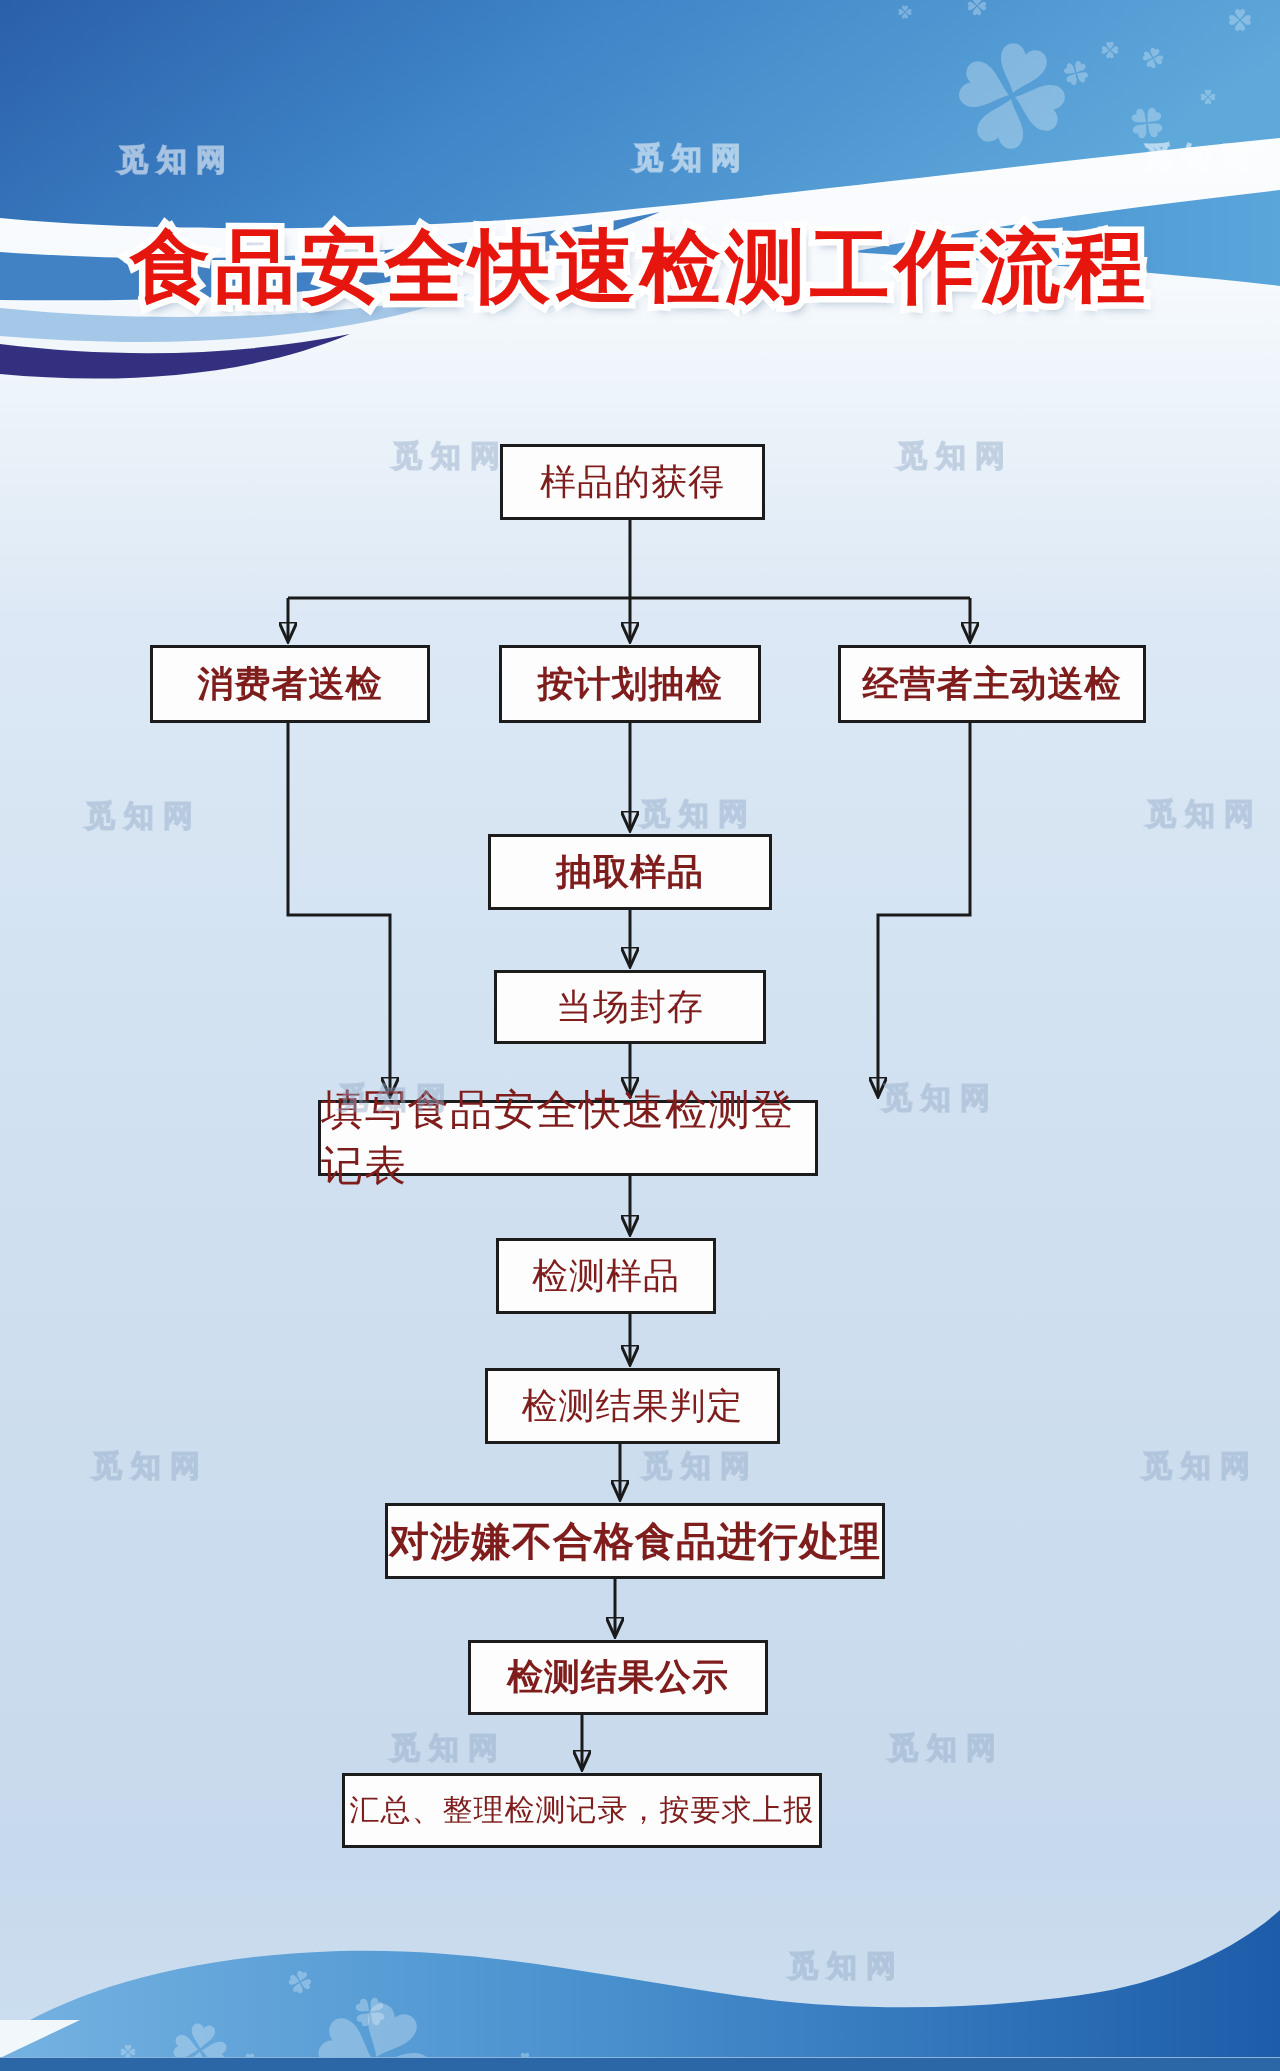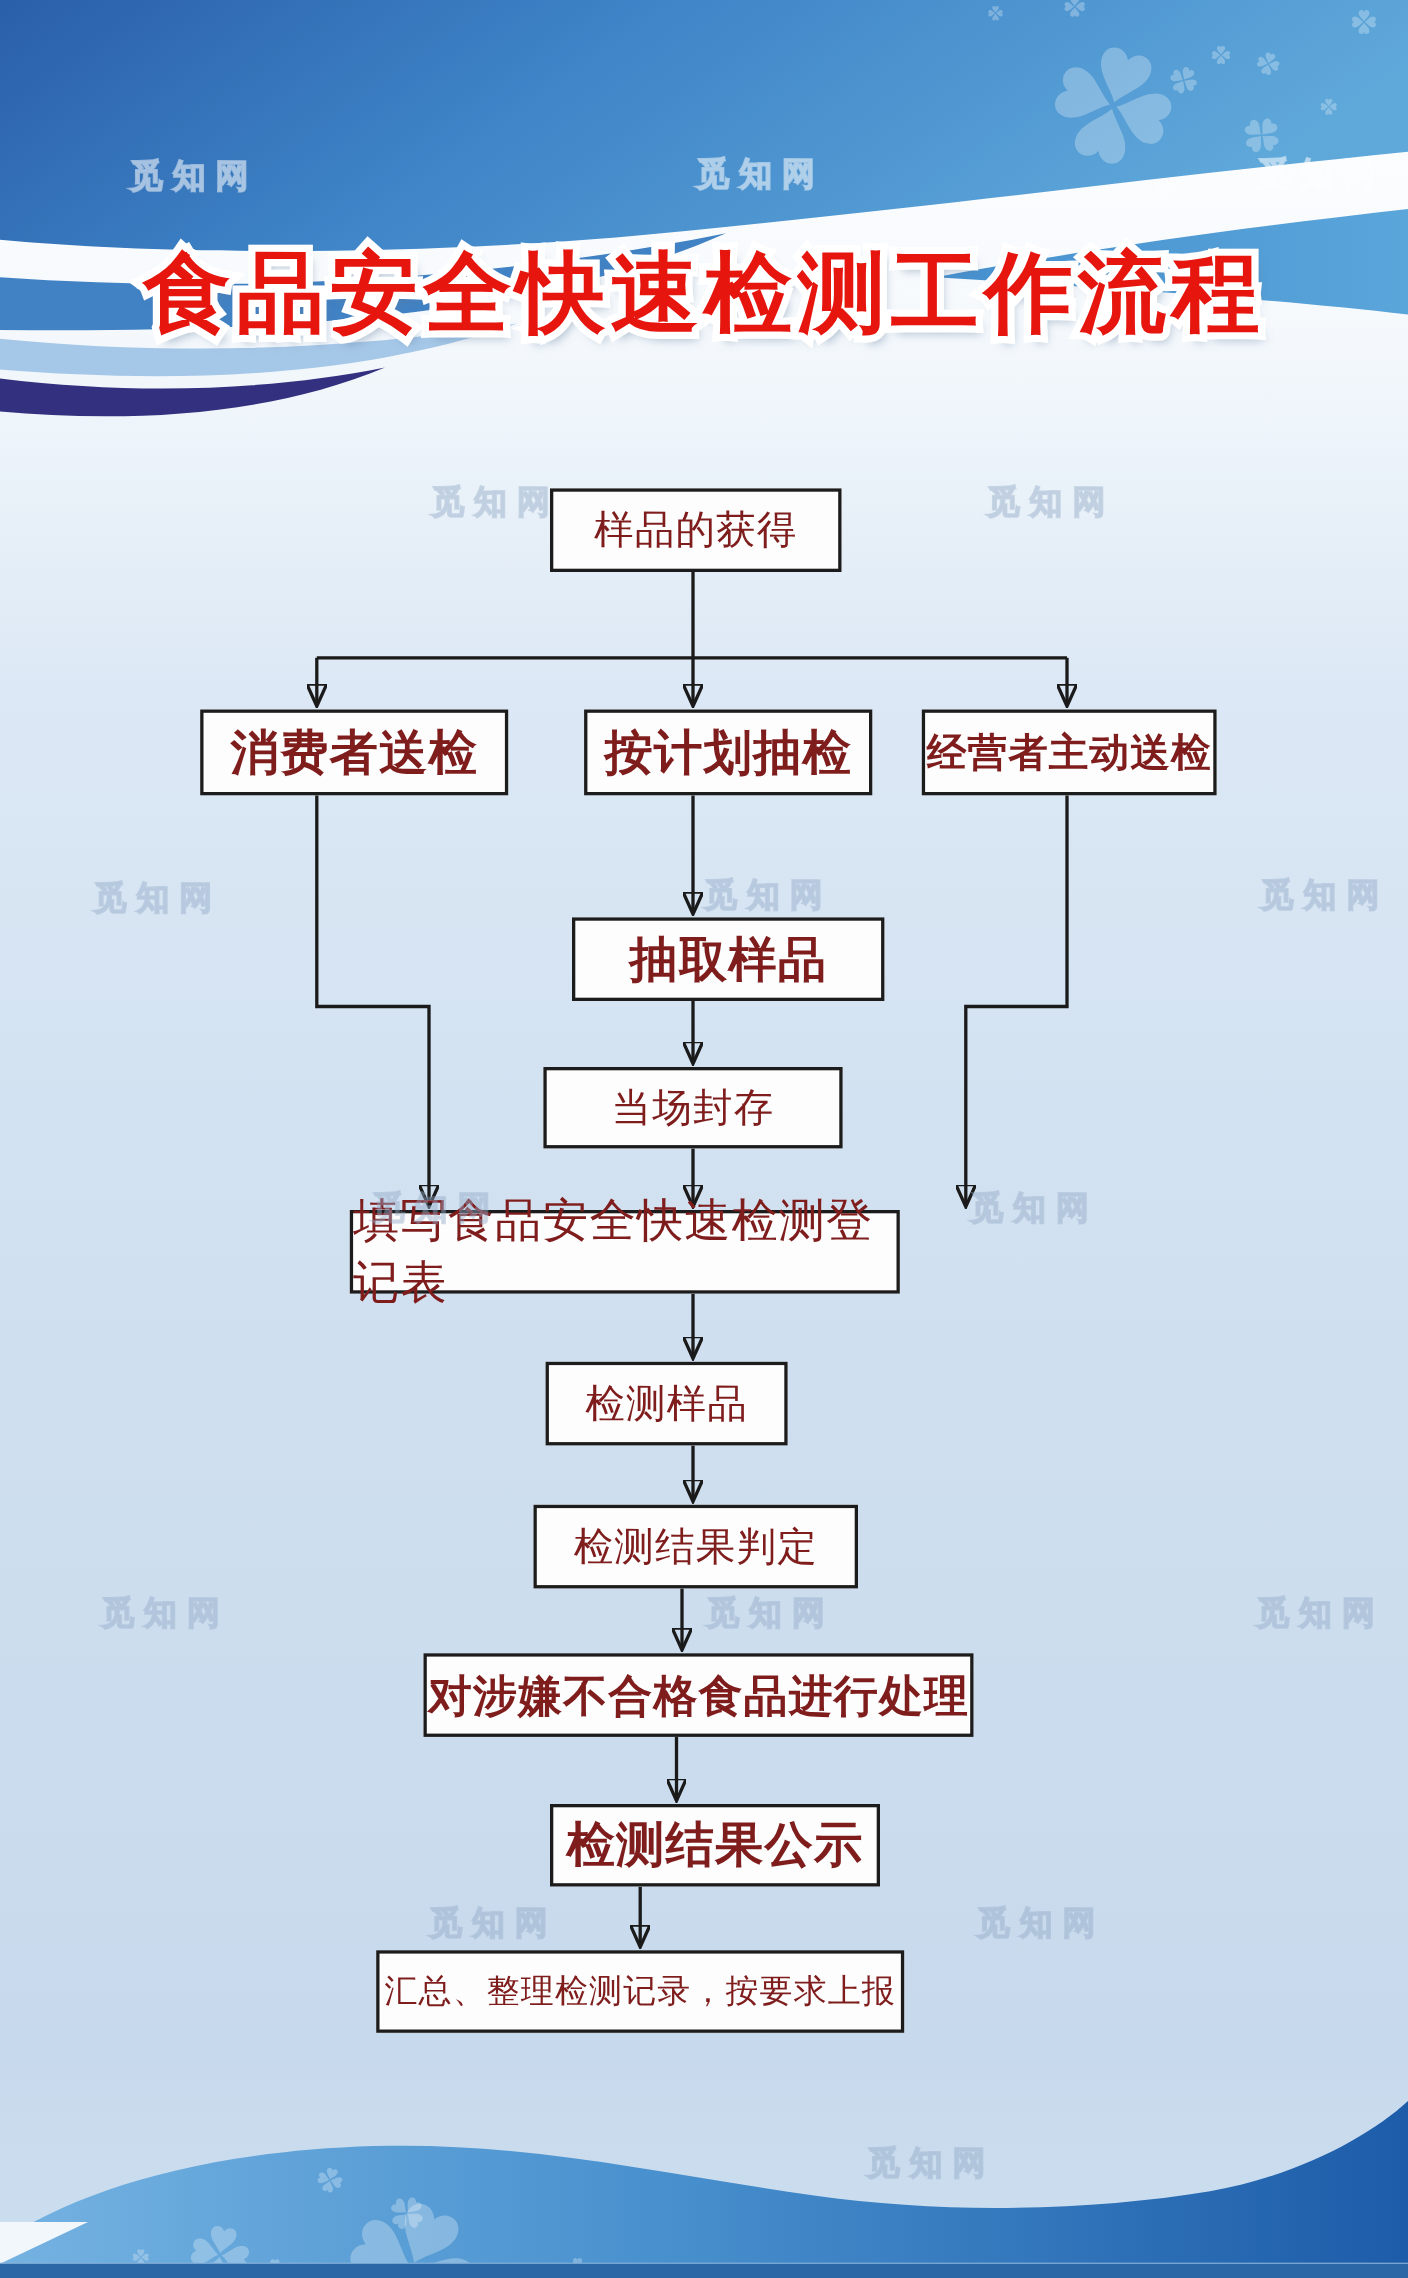--- a/index.html
+++ b/index.html
@@ -42,21 +42,21 @@
     display:flex;align-items:center;justify-content:center;
     font-family:"Liberation Serif","DejaVu Serif",serif;
     color:#7f1d1d;
     font-size:36px;
     letter-spacing:1px;
     z-index:5;
   }
   .fbox.bold{font-weight:bold;}
   .fbox.f42{font-size:42px;}
   .fbox.f40{font-size:40px;}
-  .fbox.f38{font-size:44px;margin-left:32px;}
+  .fbox.f38{font-size:36px;}
   .fbox.f30{font-size:30px;}
 
   
   .flow-svg{position:absolute;left:0;top:0;z-index:3;}
   .flow-svg path{stroke:#1a1a1a;stroke-width:3;fill:none;stroke-linejoin:miter;}
 
   
   .wm{
     position:absolute;
     font-size:30px;font-weight:bold;letter-spacing:9px;
@@ -147,21 +147,21 @@
   <div class="fbox" style="left:500px;top:444px;width:265px;height:76px">
     <span>样品的获得</span>
   </div>
 
   <div class="fbox bold f38" style="left:150px;top:645px;width:280px;height:78px">
     <span>消费者送检</span>
   </div>
   <div class="fbox bold f38" style="left:499px;top:645px;width:262px;height:78px">
     <span>按计划抽检</span>
   </div>
-  <div class="fbox bold" style="left:838px;top:645px;width:268px;height:78px">
+  <div class="fbox bold" style="left:838px;top:645px;width:308px;height:78px">
     <span>经营者主动送检</span>
   </div>
 
   <div class="fbox bold f38" style="left:488px;top:834px;width:284px;height:76px">
     <span>抽取样品</span>
   </div>
 
   <div class="fbox" style="left:494px;top:970px;width:272px;height:74px">
     <span>当场封存</span>
   </div>

